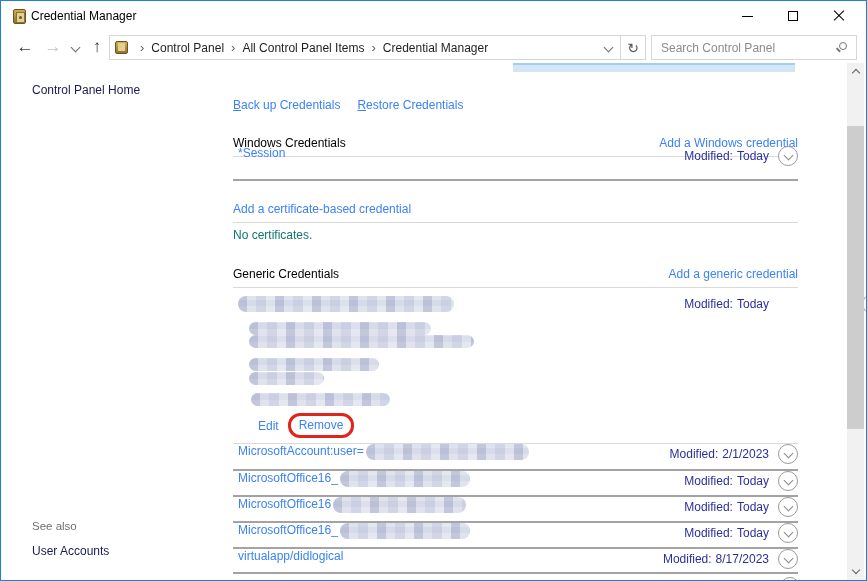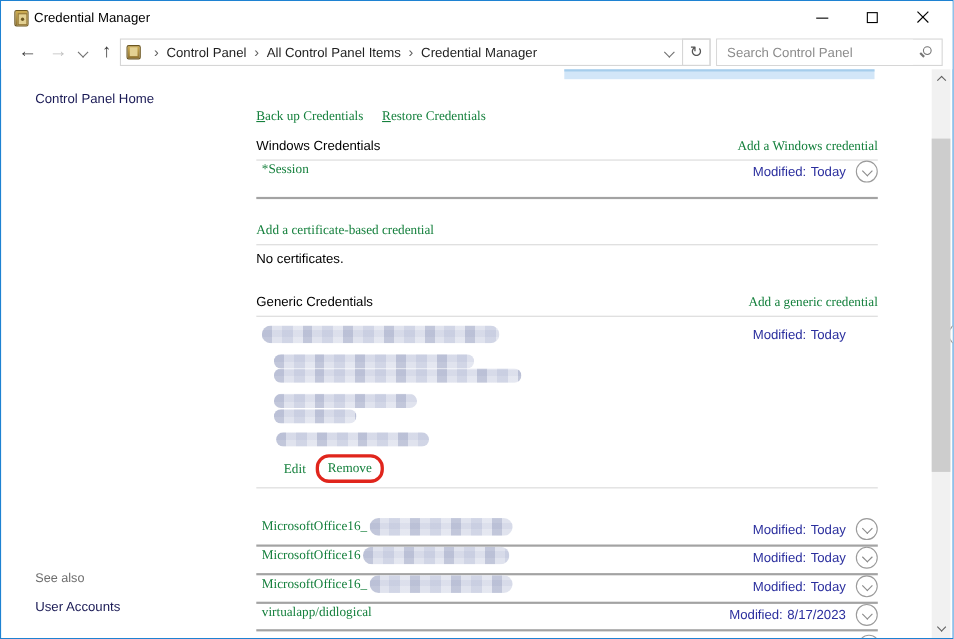--- a/index.html
+++ b/index.html
@@ -45,32 +45,32 @@
   .mag::after { content:""; position:absolute; left:-4px; top:6px; width:5px; height:1.5px; background:#777; transform:rotate(45deg); }
 
   
   .scroll-remnant { position:absolute; left:512px; top:62px; width:282px; height:9px; background:#d2e6f8; border-top:2px solid #a5cdec; }
 
   .side-home { position:absolute; left:31px; top:82px; color:#1a1a55; }
   .side-seealso { position:absolute; left:31px; top:519px; color:#6e6e6e; font-size:11.5px; }
   .side-useracc { position:absolute; left:31px; top:543px; color:#1a1a55; }
 
   .main { position:absolute; left:232px; top:0; width:565px; height:581px; }
-  a.link { color:#15803d; text-decoration:none; cursor:pointer;font-family:Liberation Serif, serif; }
+  a.link { color:#3b82f6; text-decoration:none; cursor:pointer; }
   .access-key { display:inline-block; }
   .access-key::first-letter { text-decoration:underline; }
 
   .tasks { position:absolute; left:0; top:97px; display:flex; gap:17px; }
 
   .sec-header { position:absolute; left:0; width:100%; height:21px; border-bottom:1px solid #d9d9d9; display:flex; justify-content:space-between; align-items:flex-start; }
   .sec-title { color:#000; }
-  .hdr-win { top:124px; }
+  .hdr-win { top:135px; }
   .hdr-cert { top:201px; }
   .hdr-gen { top:266px;gap:27px; }
-  .nocert { position:absolute; left:0; top:227px; color:#000000; }
+  .nocert { position:absolute; left:0; top:227px; color:#0f766e; }
 
   .cred-row { position:absolute; left:0; width:100%; border-bottom:2px solid #a3a3a3; display:flex; align-items:flex-start; justify-content:space-between; padding-left:5px; }
   .mod-cluster { display:flex; align-items:center; gap:9px; color:#2b2f9e; }
   .mod-val { margin-left:4px; }
   .chev-btn { width:20px; height:20px; border:1px solid #9b9b9b; border-radius:50%; position:relative; flex:0 0 auto; background:#fff; cursor:pointer; }
   .chev-btn::after { content:""; position:absolute; left:6px; top:5px; width:6px; height:6px; border-right:1.5px solid #8a8a8a; border-bottom:1.5px solid #8a8a8a; transform:rotate(45deg); }
   .chev-btn.up::after { top:8px; transform:rotate(-135deg); }
 
   .row-session { top:145px; height:35px; }
   .expanded { position:absolute; left:0; top:288px; width:100%; height:155px; border-bottom:1px solid #d9d9d9; }
@@ -215,20 +215,27 @@
       <div class="blur blur-line bl-b"></div>
       <div class="blur blur-line bl-c"></div>
       <div class="blur blur-line bl-d"></div>
       <div class="blur blur-line bl-e"></div>
       <div class="actions">
         <a class="link">Edit</a>
         <span class="remove-wrap"><a class="link">Remove</a></span>
       </div>
     </div>
 
+    <div class="cred-row row-1">
+      <span><a class="link">MicrosoftAccount:user=</a><span class="blur blur-suffix" style="width:163px"></span></span>
+      <div class="mod-cluster">
+        <span><span>Modified:</span><span class="mod-val">2/1/2023</span></span>
+        <div class="chev-btn"></div>
+      </div>
+    </div>
     <div class="cred-row row-2">
       <span><a class="link">MicrosoftOffice16_</a><span class="blur blur-suffix" style="width:130px"></span></span>
       <div class="mod-cluster">
         <span><span>Modified:</span><span class="mod-val">Today</span></span>
         <div class="chev-btn"></div>
       </div>
     </div>
     <div class="cred-row row-3">
       <span><a class="link">MicrosoftOffice16</a><span class="blur blur-suffix" style="width:133px"></span></span>
       <div class="mod-cluster">

